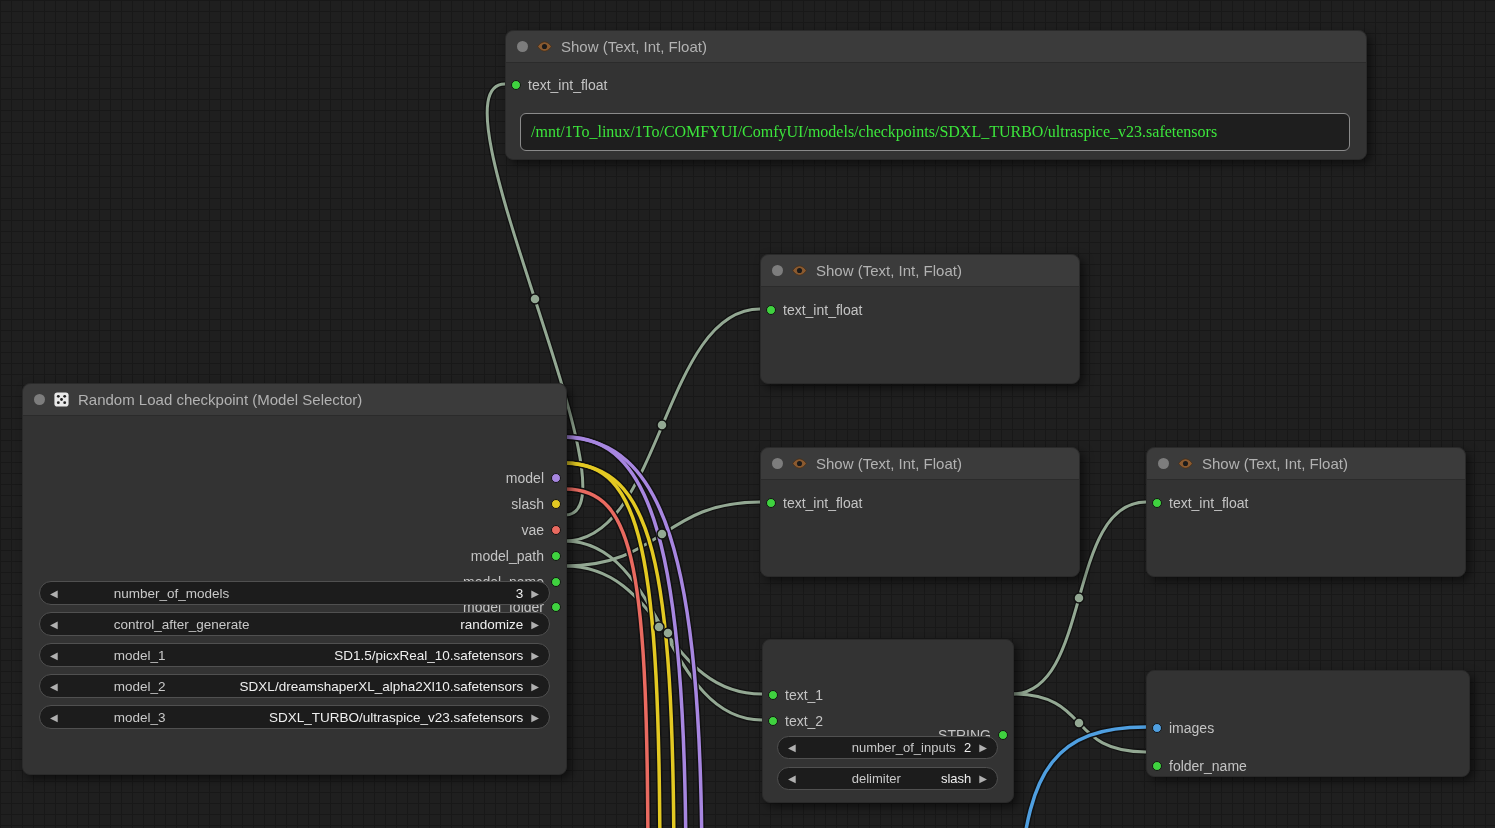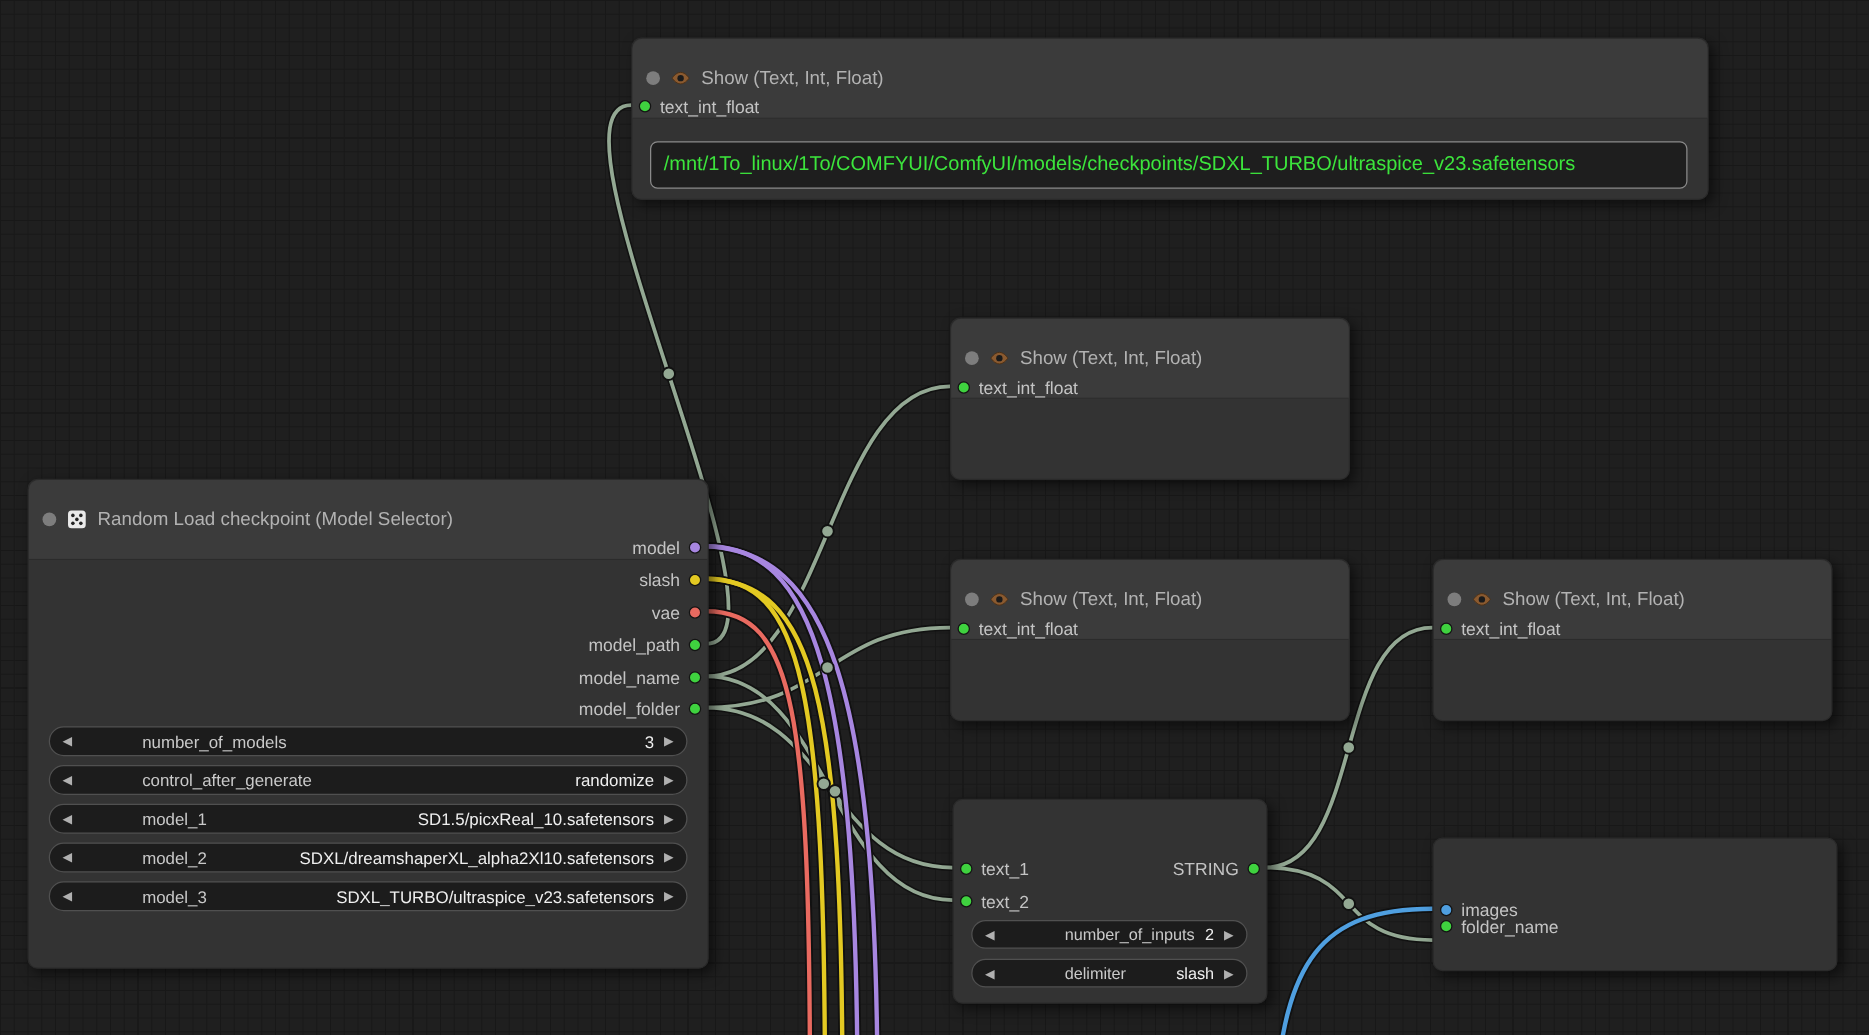--- a/index.html
+++ b/index.html
@@ -17,41 +17,41 @@
       linear-gradient(90deg,#151515 1px,transparent 1px);
     background-size:11px 11px,11px 11px,110px 110px,110px 110px;
   }
   svg.wires{position:absolute;left:0;top:0;z-index:1;pointer-events:none;}
   .node{
     position:absolute;z-index:2;background:#333333;border-radius:8px;
     box-shadow:4px 4px 10px rgba(0,0,0,.55);border:1px solid #2a2a2a;
   }
   .node-header{
     height:31px;background:#3b3b3b;border-radius:8px 8px 0 0;
-    display:flex;align-items:center;gap:8px;padding:16px 11px;
+    display:flex;align-items:center;gap:8px;padding:0 11px;
     border-bottom:1px solid #2b2b2b;
   }
   .node-title{color:#b2b2b2;font-size:15px;white-space:nowrap;}
   .collapse-dot{width:11px;height:11px;border-radius:50%;background:#7d7d7d;flex:none;}
   .hicon{width:17px;height:17px;flex:none;display:block;}
   .slot{position:absolute;height:22px;display:flex;align-items:center;gap:7px;
         color:#c4c4c4;font-size:14px;white-space:nowrap;}
   .slot.in{left:5px;text-align:center;}
-  .slot.out{right:5px;flex-direction:row-reverse;}
+  .slot.out{right:5px;flex-direction:row-reverse;margin-top:40px;}
   .dot{width:10px;height:10px;border-radius:50%;box-sizing:border-box;
        border:1px solid #141414;flex:none;}
   .dot.green{background:#3fd23f;}
   .dot.purple{background:#a786e0;}
   .dot.yellow{background:#e3c922;}
   .dot.red{background:#e96a60;}
   .dot.blue{background:#4f9fe0;}
   .text-widget{
     position:absolute;background:#1e1e1e;border:1.5px solid #8a8a8a;border-radius:6px;
     color:#3ce53c;display:flex;align-items:center;padding:0 10px;
-    overflow:hidden;white-space:nowrap;box-sizing:border-box;font-size:16px;
+    overflow:hidden;white-space:nowrap;box-sizing:border-box;font-size:16px;font-family:Liberation Serif, serif;
   }
   .text-widget.big{font-size:16px;}
   .text-widget.med{font-size:16.5px;}
   .pill{
     position:absolute;height:24px;background:#1c1c1c;border:1px solid #505050;
     border-radius:12px;display:flex;align-items:center;gap:8px;
     padding:0 10px;box-sizing:border-box;font-size:13.5px;color:#c9c9c9;
   }
   .pill .arrow{color:#b0b0b0;font-size:10px;flex:none;}
   .pill .plabel{flex:none;margin-left:48px;}
@@ -269,17 +269,17 @@
     <span class="pvalue">slash</span>
     <span class="arrow">▶</span>
   </div>
 </div>
 
 <div class="node" style="left:1146px;top:670px;width:322px;height:105px">
   <div class="slot in" style="top:46px">
     <span class="dot blue"></span>
     <span>images</span>
   </div>
-  <div class="slot in" style="top:59px">
+  <div class="slot in" style="top:84px">
     <span class="dot green"></span>
     <span>folder_name</span>
   </div>
 </div>
 
 </body></html>

